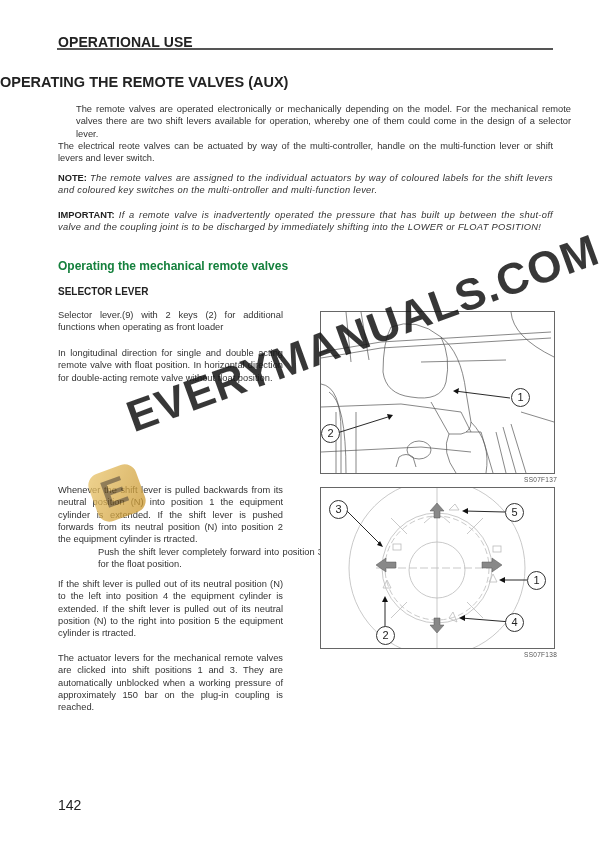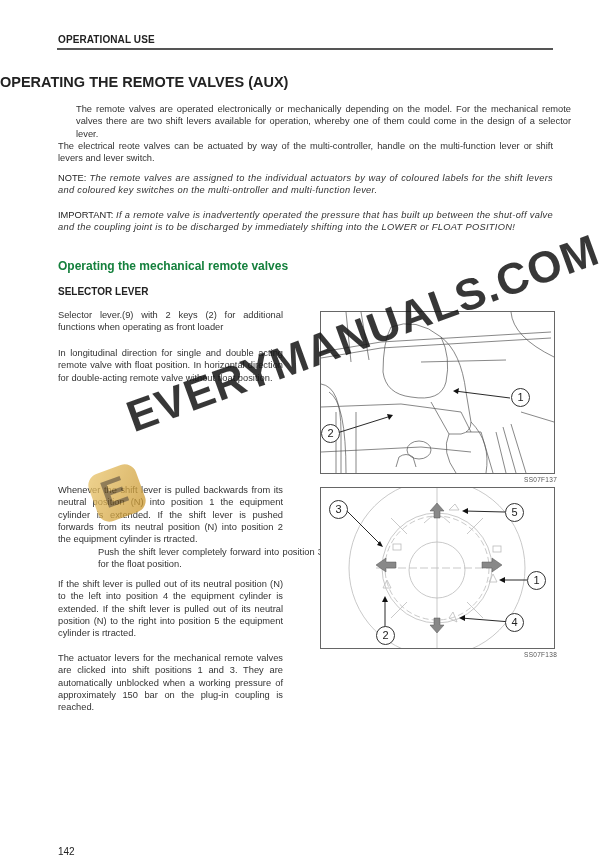--- a/index.html
+++ b/index.html
@@ -1,31 +1,31 @@
 <!DOCTYPE html>
 <html><head>
 <meta charset="utf-8">
 <style>
   html, body { margin: 0; padding: 0; background: #ffffff; }
   body { width: 612px; height: 866px; position: relative; overflow: hidden;
          font-family: "Liberation Sans", sans-serif; color: #222; }
   .abs { position: absolute; }
-  .header-label { left: 58px; top: 34px; font-size: 10px; font-weight: bold; letter-spacing: 0.1px; }
+  .header-label { left: 58px; top: 34px; font-size: 14px; font-weight: bold; letter-spacing: 0.1px; }
   .header-rule { left: 57px; top: 48px; width: 496px; height: 2px; background: #555; }
   .title { left: 0; width: 612px; top: 74px; font-size: 14.5px; font-weight: bold; }
   .para { font-size: 9.3px; line-height: 12.3px; text-align: justify; color: #333; }
-  .note-label { font-weight: normal; font-style: normal; color: #222; }
+  .note-label { font-weight: bold; font-style: normal; color: #222; }
   .note-text { font-style: italic; letter-spacing: 0.3px; }
   .h2 { font-size: 12px; font-weight: bold; color: #15803d; }
   .h3 { font-size: 10px; font-weight: bold; color: #222; }
   .fig { border: 1px solid #666; background: #fff; overflow: hidden; }
   .fig-code { font-size: 6.5px; color: #555; letter-spacing: 0.3px; }
   .callout { width: 17px; height: 17px; border: 1px solid #333; border-radius: 50%; background: #fff;
              font-size: 11px; text-align: center; line-height: 17px; color: #222; }
-  .page-num { left: 58px; top: 846px; font-size: 10px; color: #222; }
+  .page-num { left: 58px; top: 797px; font-size: 14px; color: #222; }
   .watermark { left: 120px; top: 395px; font-size: 44px; font-weight: bold; color: rgba(20,20,20,0.85);
                transform: rotate(-20deg); transform-origin: left top; letter-spacing: 1px; white-space: nowrap; }
   .wm-badge { left: 92px; top: 468px; width: 50px; height: 50px; border-radius: 12px;
               background: linear-gradient(135deg, #e9c46a, #c9952b); opacity: 0.75; transform: rotate(-20deg); }
   .wm-badge-glyph { position: absolute; left: 10px; top: 2px; font-size: 38px; font-weight: bold; color: rgba(60,40,10,0.7); }
 </style>
 </head>
 <body>
 
 <div class="abs header-label">OPERATIONAL USE</div>

